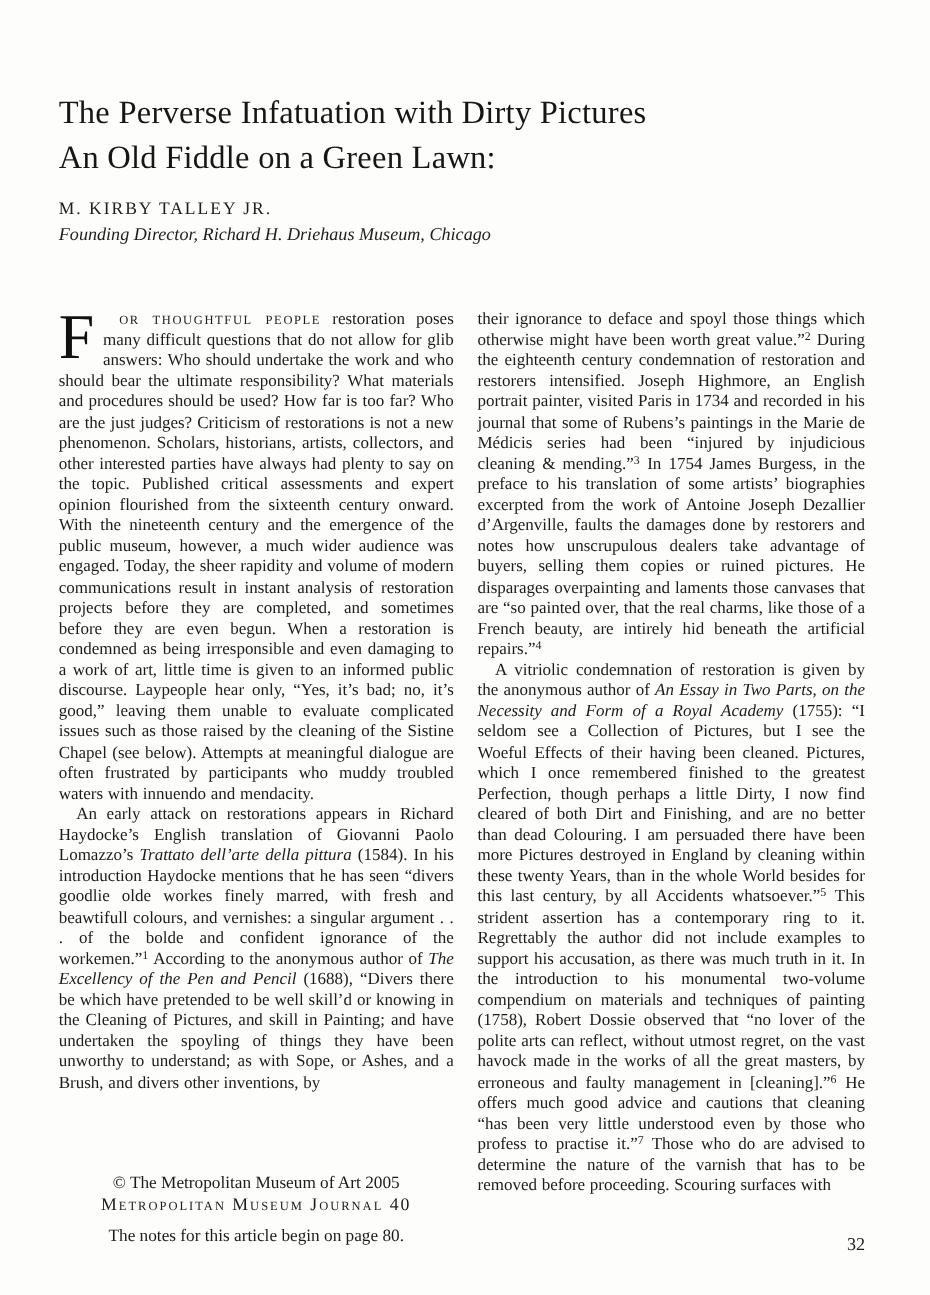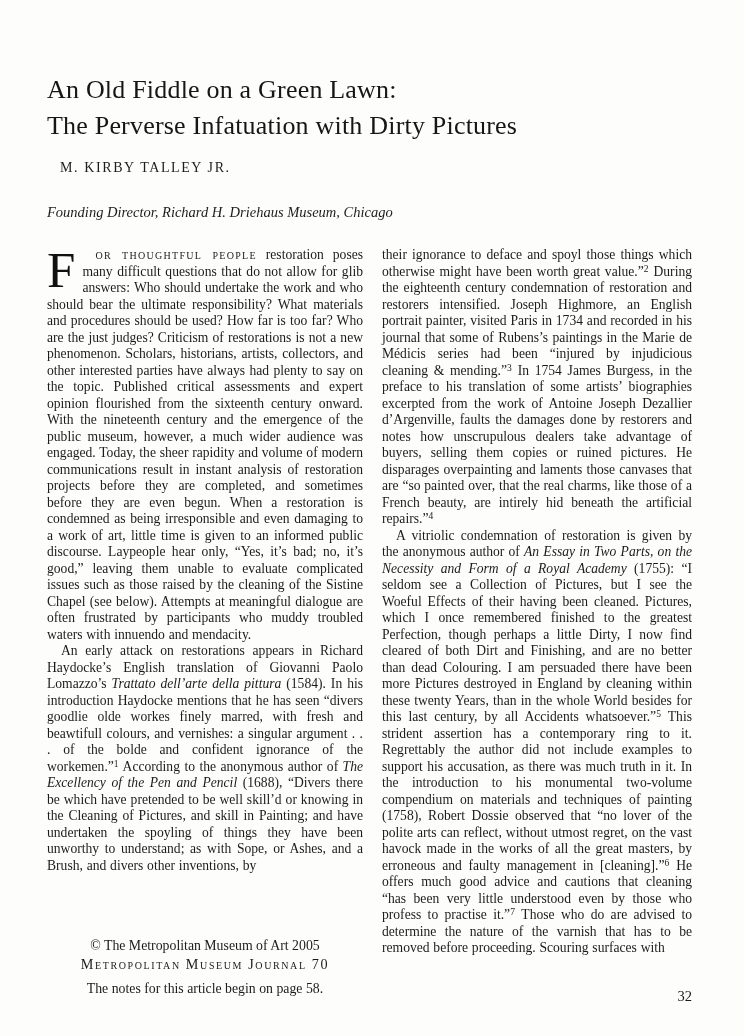--- a/index.html
+++ b/index.html
@@ -25,26 +25,25 @@
     letter-spacing: 0.2px;
     color: #161616;
   }
   .author {
     position: absolute;
     left: 47px;
     top: 160px;
     font-size: 14px;
     letter-spacing: 1.6px;
     color: #1d1d1d;
-    margin-left: 13px;
   }
   .affiliation {
     position: absolute;
     left: 47px;
-    top: 204px;
+    top: 180px;
     font-size: 14.5px;
     font-style: italic;
     color: #1d1d1d;
   }
   .columns {
     position: absolute;
     left: 47px;
     top: 247px;
     width: 645px;
     display: flex;
@@ -109,39 +108,39 @@
     font-size: 14.5px;
     color: #1b1b1b;
   }
 </style>
 </head>
 <body>
 
 <div class="page">
 
   <div class="title-block">
+    <div class="title-line">The Perverse Infatuation with Dirty Pictures</div>
     <div class="title-line">An Old Fiddle on a Green Lawn:</div>
-    <div class="title-line">The Perverse Infatuation with Dirty Pictures</div>
   </div>
 
   <div class="author">M. KIRBY TALLEY JR.</div>
   <div class="affiliation">Founding Director, Richard H. Driehaus Museum, Chicago</div>
 
   <div class="columns">
     <div class="col col-left">
         <p class="para"><span class="dropcap">F</span><span class="sc">or thoughtful people</span><span> restoration poses many difficult questions that do not allow for glib answers: Who should undertake the work and who should bear the ultimate responsibility? What materials and procedures should be used? How far is too far? Who are the just judges? Criticism of restorations is not a new phenomenon. Scholars, historians, artists, collectors, and other interested parties have always had plenty to say on the topic. Published critical assessments and expert opinion flourished from the sixteenth century onward. With the nineteenth century and the emergence of the public museum, however, a much wider audience was engaged. Today, the sheer rapidity and volume of modern communications result in instant analysis of restoration projects before they are completed, and sometimes before they are even begun. When a restoration is condemned as being irresponsible and even damaging to a work of art, little time is given to an informed public discourse. Laypeople hear only, “Yes, it’s bad; no, it’s good,” leaving them unable to evaluate complicated issues such as those raised by the cleaning of the Sistine Chapel (see below). Attempts at meaningful dialogue are often frustrated by participants who muddy troubled waters with innuendo and mendacity.</span></p>
         <p class="para indent"><span>An early attack on restorations appears in Richard Haydocke’s English translation of Giovanni Paolo Lomazzo’s </span><i>Trattato dell’arte della pittura</i><span> (1584). In his introduction Haydocke mentions that he has seen “divers goodlie olde workes finely marred, with fresh and beawtifull colours, and vernishes: a singular argument . . . of the bolde and confident ignorance of the workemen.”</span><sup>1</sup><span> According to the anonymous author of </span><i>The Excellency of the Pen and Pencil</i><span> (1688), “Divers there be which have pretended to be well skill’d or knowing in the Cleaning of Pictures, and skill in Painting; and have undertaken the spoyling of things they have been unworthy to understand; as with Sope, or Ashes, and a Brush, and divers other inventions, by</span></p>
       </div>
     <div class="col col-right">
         <p class="para"><span>their ignorance to deface and spoyl those things which otherwise might have been worth great value.”</span><sup>2</sup><span> During the eighteenth century condemnation of restoration and restorers intensified. Joseph Highmore, an English portrait painter, visited Paris in 1734 and recorded in his journal that some of Rubens’s paintings in the Marie de Médicis series had been “injured by injudicious cleaning &amp; mending.”</span><sup>3</sup><span> In 1754 James Burgess, in the preface to his translation of some artists’ biographies excerpted from the work of Antoine Joseph Dezallier d’Argenville, faults the damages done by restorers and notes how unscrupulous dealers take advantage of buyers, selling them copies or ruined pictures. He disparages overpainting and laments those canvases that are “so painted over, that the real charms, like those of a French beauty, are intirely hid beneath the artificial repairs.”</span><sup>4</sup></p>
         <p class="para indent"><span>A vitriolic condemnation of restoration is given by the anonymous author of </span><i>An Essay in Two Parts, on the Necessity and Form of a Royal Academy</i><span> (1755): “I seldom see a Collection of Pictures, but I see the Woeful Effects of their having been cleaned. Pictures, which I once remembered finished to the greatest Perfection, though perhaps a little Dirty, I now find cleared of both Dirt and Finishing, and are no better than dead Colouring. I am persuaded there have been more Pictures destroyed in England by cleaning within these twenty Years, than in the whole World besides for this last century, by all Accidents whatsoever.”</span><sup>5</sup><span> This strident assertion has a contemporary ring to it. Regrettably the author did not include examples to support his accusation, as there was much truth in it. In the introduction to his monumental two-volume compendium on materials and techniques of painting (1758), Robert Dossie observed that “no lover of the polite arts can reflect, without utmost regret, on the vast havock made in the works of all the great masters, by erroneous and faulty management in [cleaning].”</span><sup>6</sup><span> He offers much good advice and cautions that cleaning “has been very little understood even by those who profess to practise it.”</span><sup>7</sup><span> Those who do are advised to determine the nature of the varnish that has to be removed before proceeding. Scouring surfaces with</span></p>
       </div>
   </div>
 
   <div class="footnote-block">
     <div class="copyright">© The Metropolitan Museum of Art 2005</div>
-    <div class="journal">Metropolitan Museum Journal 70</div>
-    <div class="notes-line">The notes for this article begin on page 58.</div>
+    <div class="journal">Metropolitan Museum Journal 40</div>
+    <div class="notes-line">The notes for this article begin on page 80.</div>
   </div>
 
   <div class="page-number">32</div>
 
 </div>
 
 </body></html>

